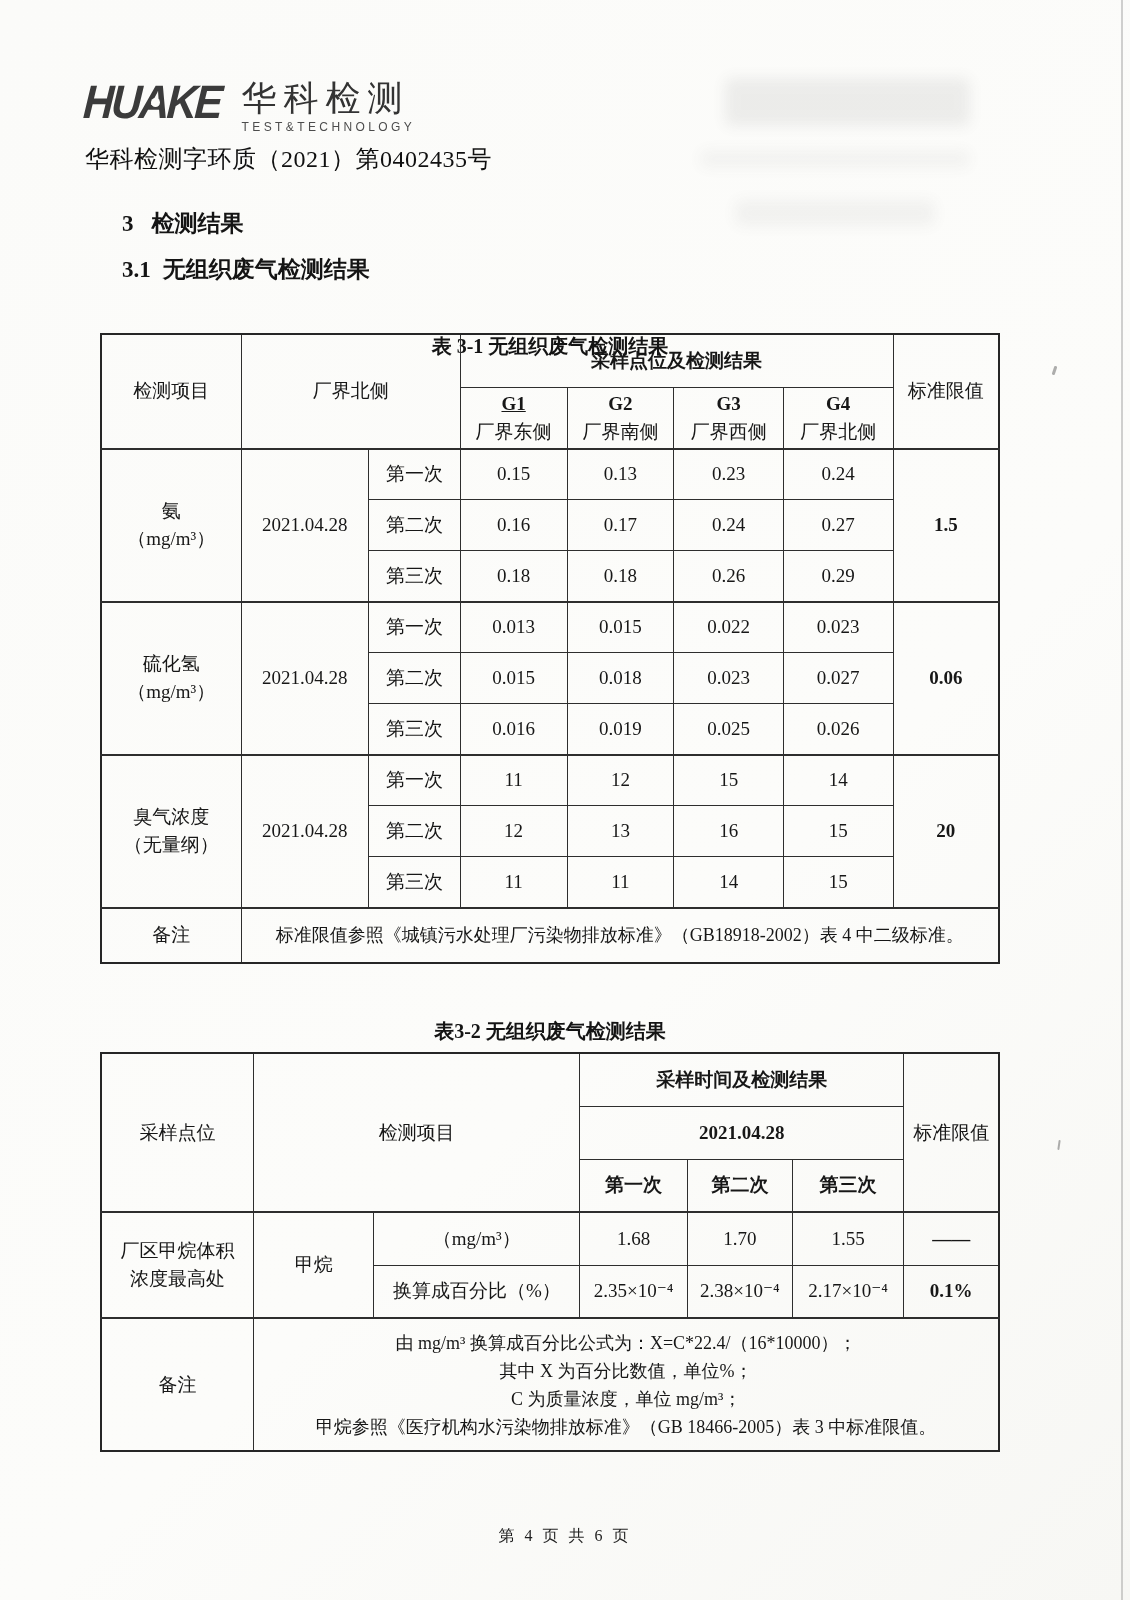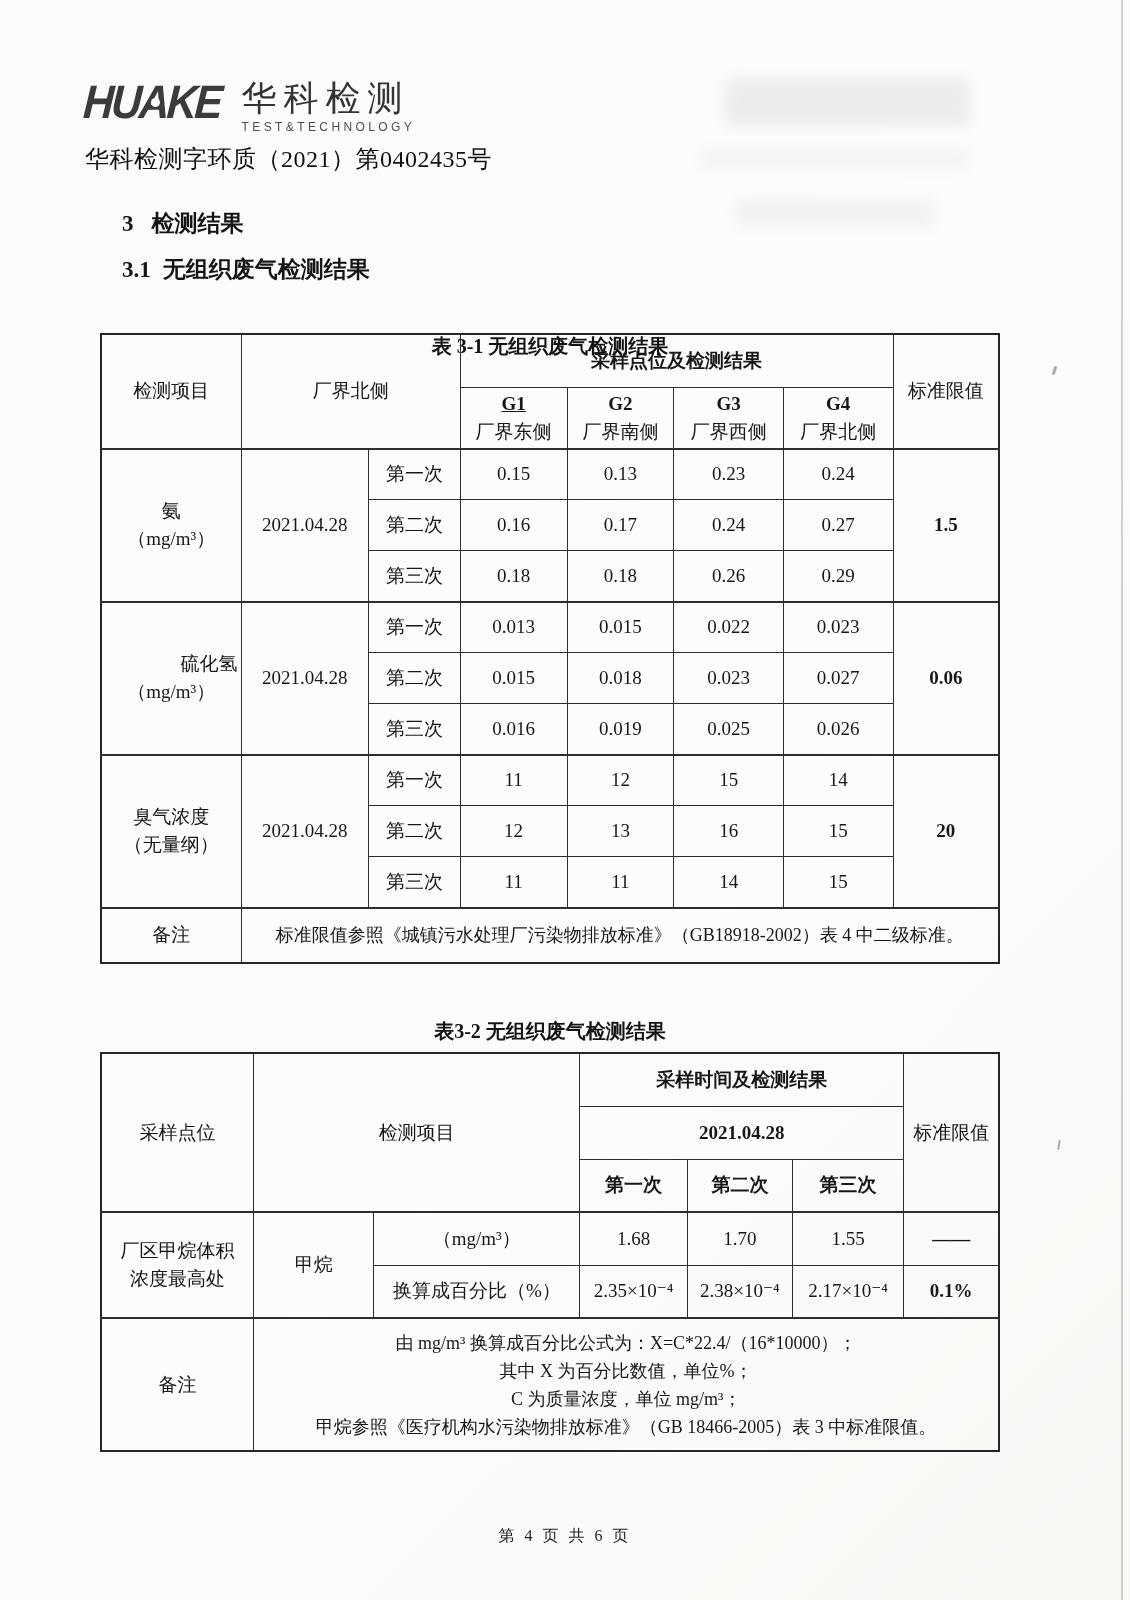--- a/index.html
+++ b/index.html
@@ -191,21 +191,21 @@
       <tr class="h51">
         <td>第三次</td>
         <td>0.18</td>
         <td>0.18</td>
         <td>0.26</td>
         <td>0.29</td>
       </tr>
 
       <tr class="sep h51">
         <td rowspan="3" class="two-line">
-            <span style="display:block;text-align:right;">硫化氢</span>
+            <span style="display:block;">硫化氢</span>
             <span style="display:block;">（mg/m³）</span>
           </td>
         <td rowspan="3">2021.04.28</td>
         <td>第一次</td>
         <td>0.013</td>
         <td>0.015</td>
         <td>0.022</td>
         <td>0.023</td>
         <td rowspan="3" class="bold">0.06</td>
       </tr>

